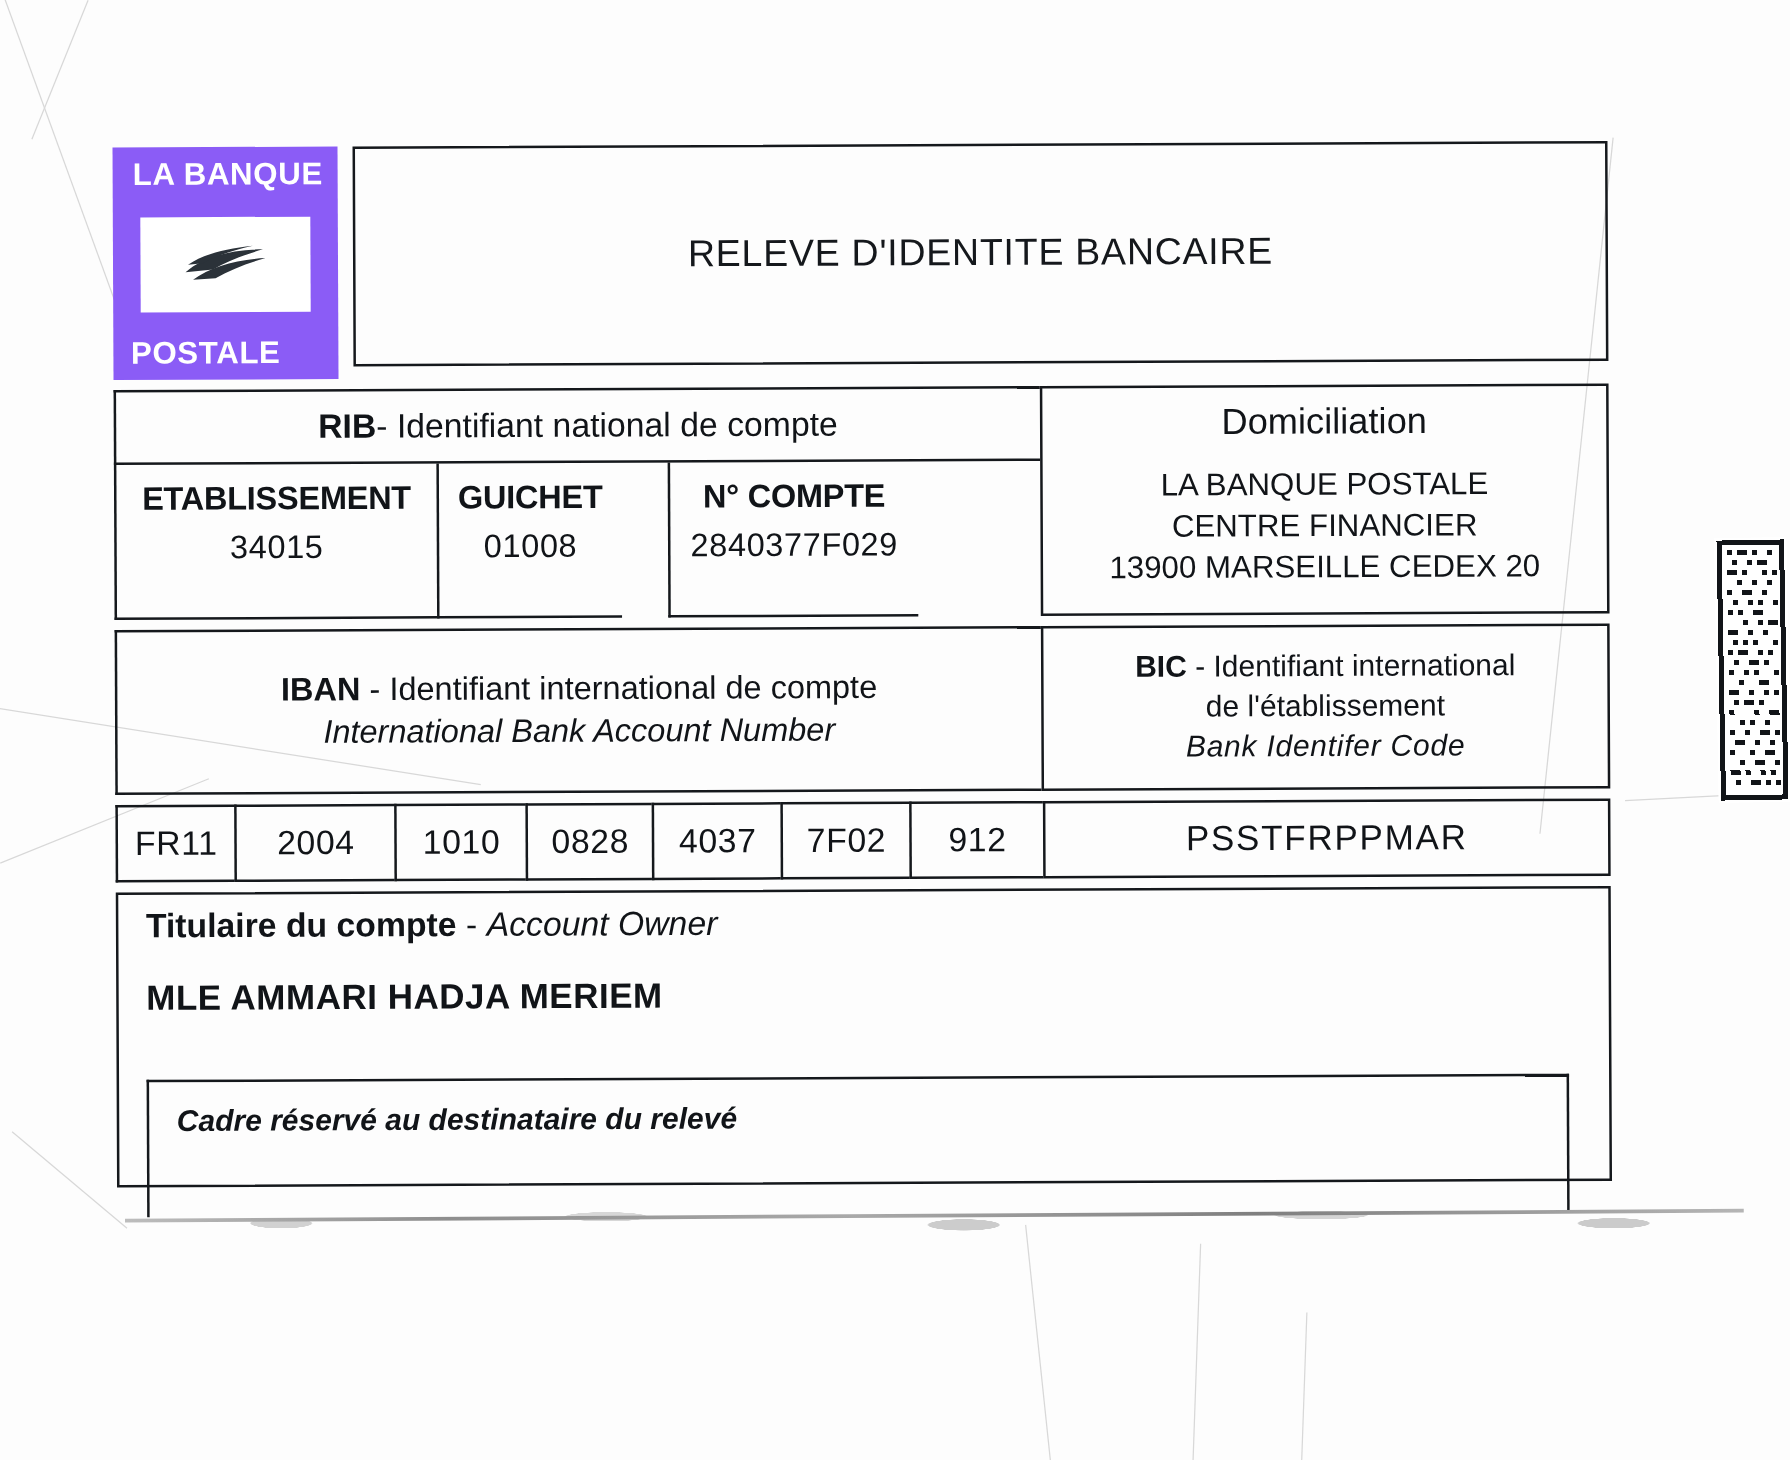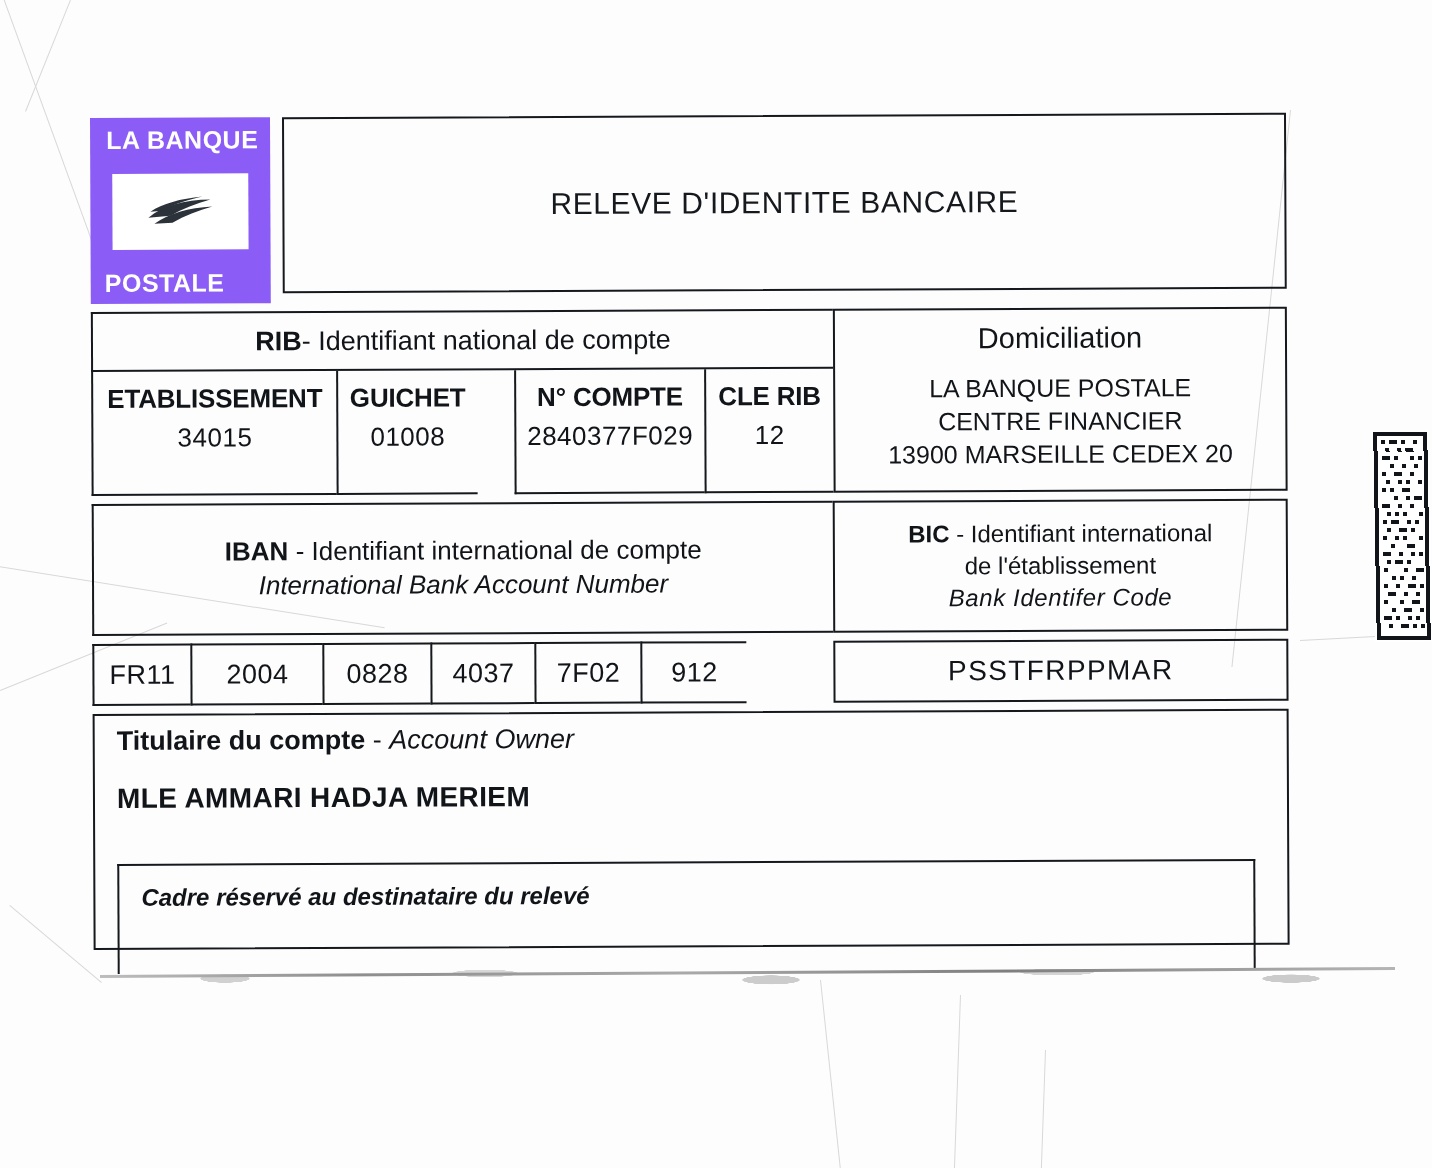--- a/index.html
+++ b/index.html
@@ -336,24 +336,20 @@
           <div class="val">34015</div>
         </div>
         <div class="cell c-guichet">
           <div class="lab">GUICHET</div>
           <div class="val">01008</div>
         </div>
         <div class="cell c-compte">
           <div class="lab">N° COMPTE</div>
           <div class="val">2840377F029</div>
         </div>
-        <div class="cell c-cle">
-          <div class="lab">CLE RIB</div>
-          <div class="val">12</div>
-        </div>
       </div>
     </div>
     <div class="domic">
       <div class="domic-head">Domiciliation</div>
       <div class="domic-body">
         <div>LA BANQUE POSTALE</div>
         <div>CENTRE FINANCIER</div>
         <div>13900 MARSEILLE CEDEX 20</div>
       </div>
     </div>
@@ -374,20 +370,21 @@
       </div>
       <div class="l2">de l'établissement</div>
       <div class="l3">Bank  Identifer  Code</div>
     </div>
   </div>
 
   <div class="block4">
     <div class="iban-vals">
       <div class="iban-cell">FR11</div>
       <div class="iban-cell">2004</div>
+      <div class="iban-cell">1010</div>
       <div class="iban-cell">0828</div>
       <div class="iban-cell">4037</div>
       <div class="iban-cell">7F02</div>
       <div class="iban-cell">912</div>
     </div>
     <div class="bic-val">PSSTFRPPMAR</div>
   </div>
 
   <div class="owner">
     <div class="owner-label">

